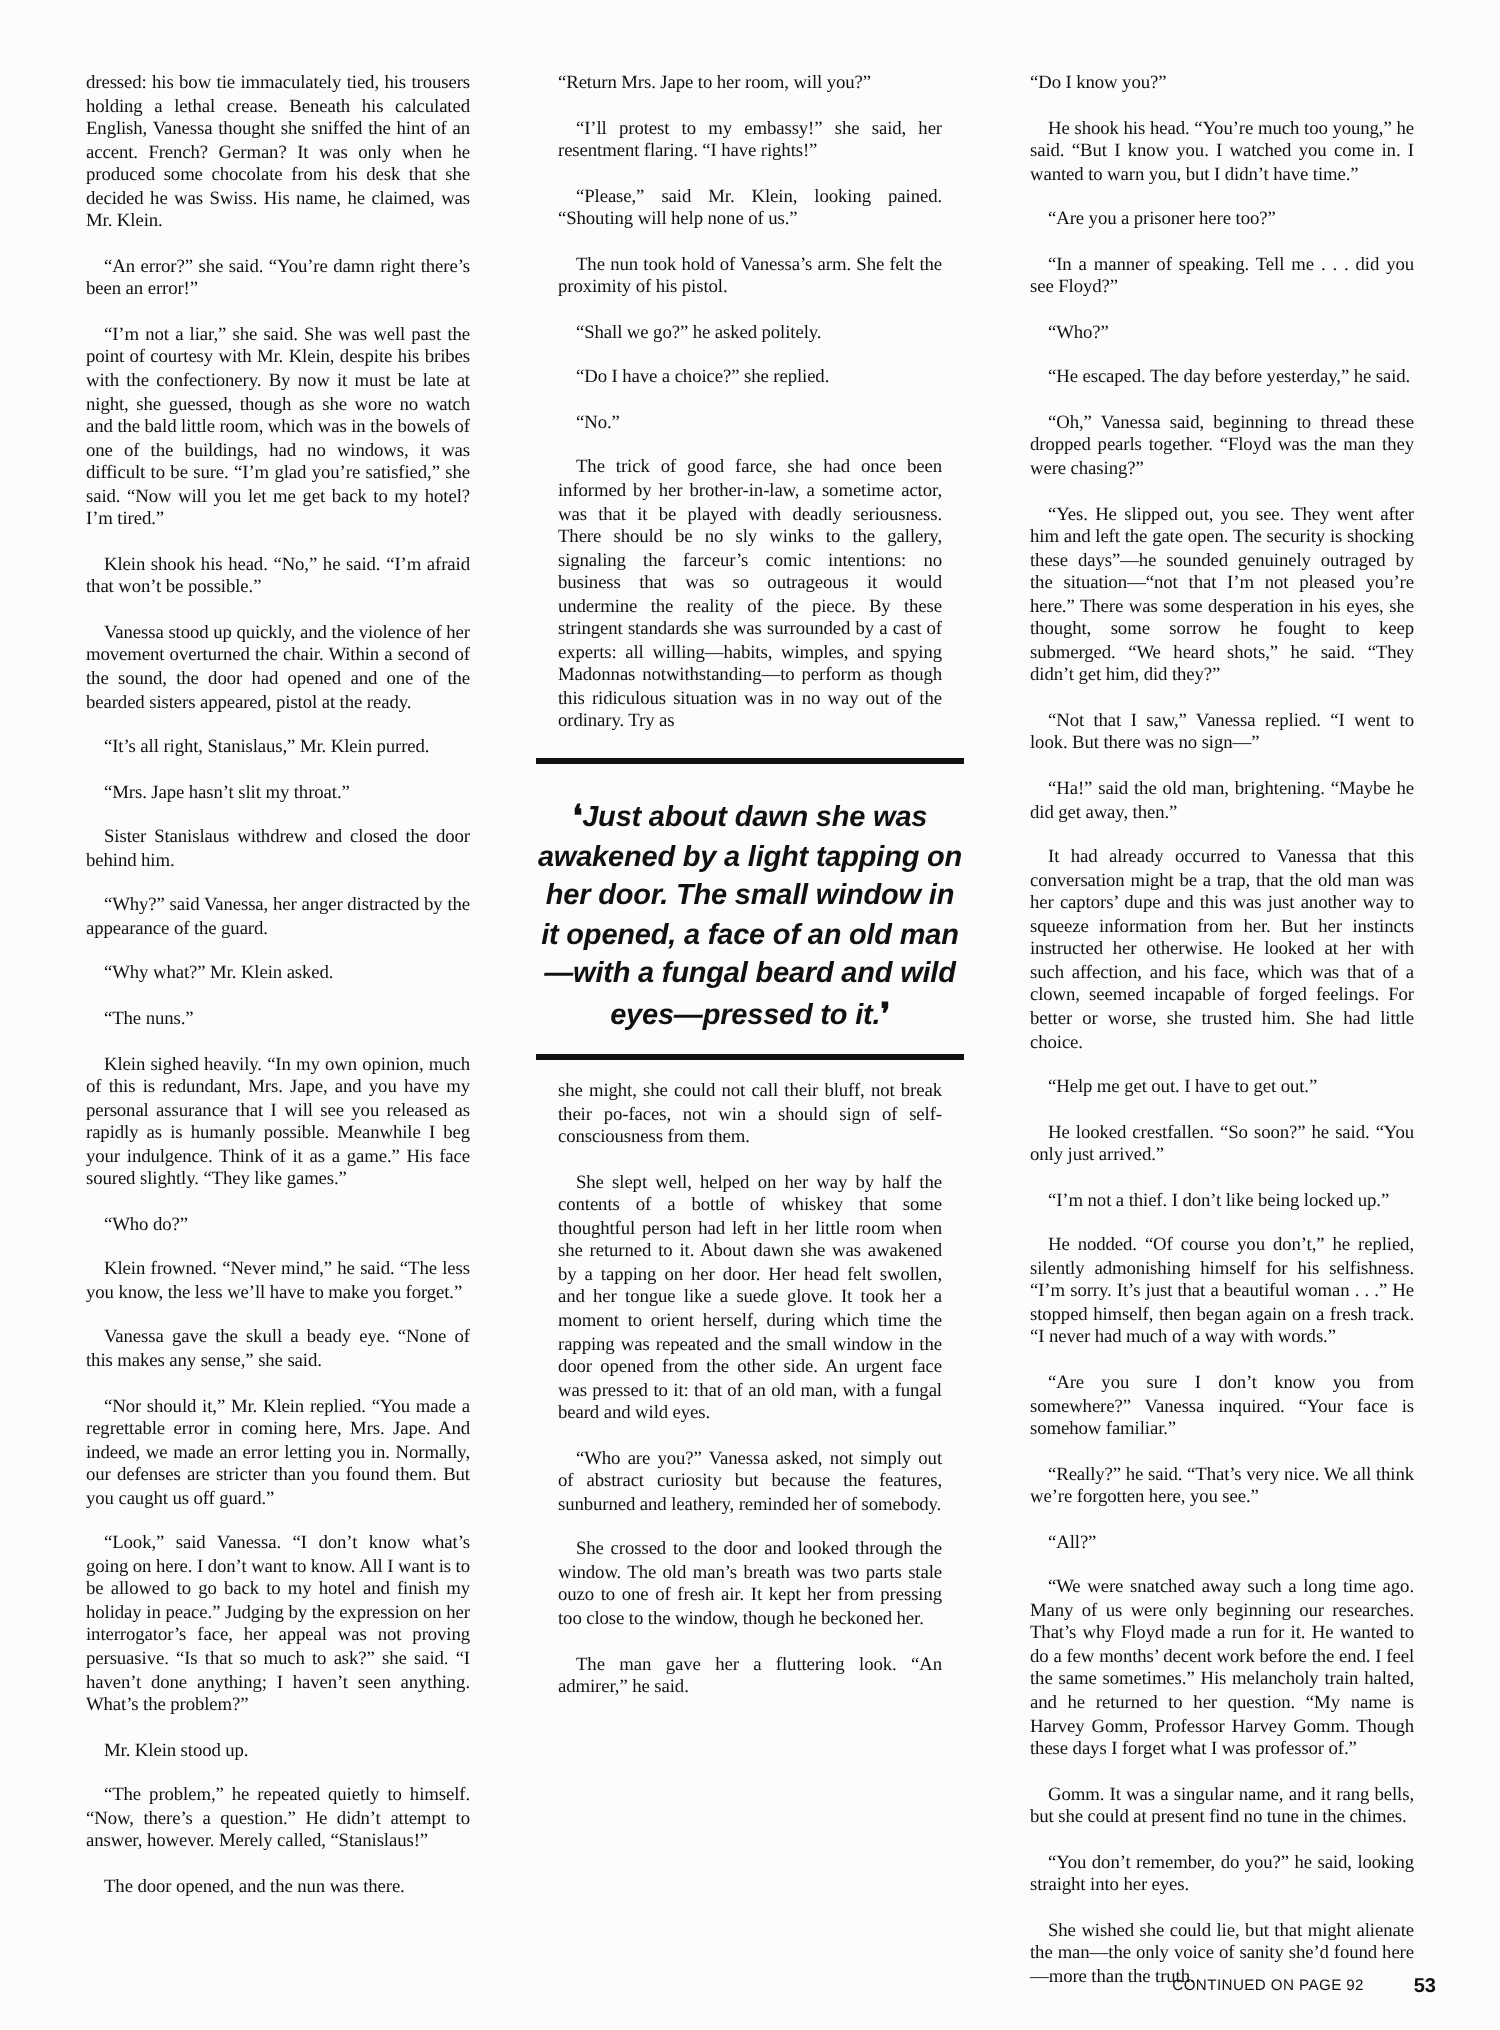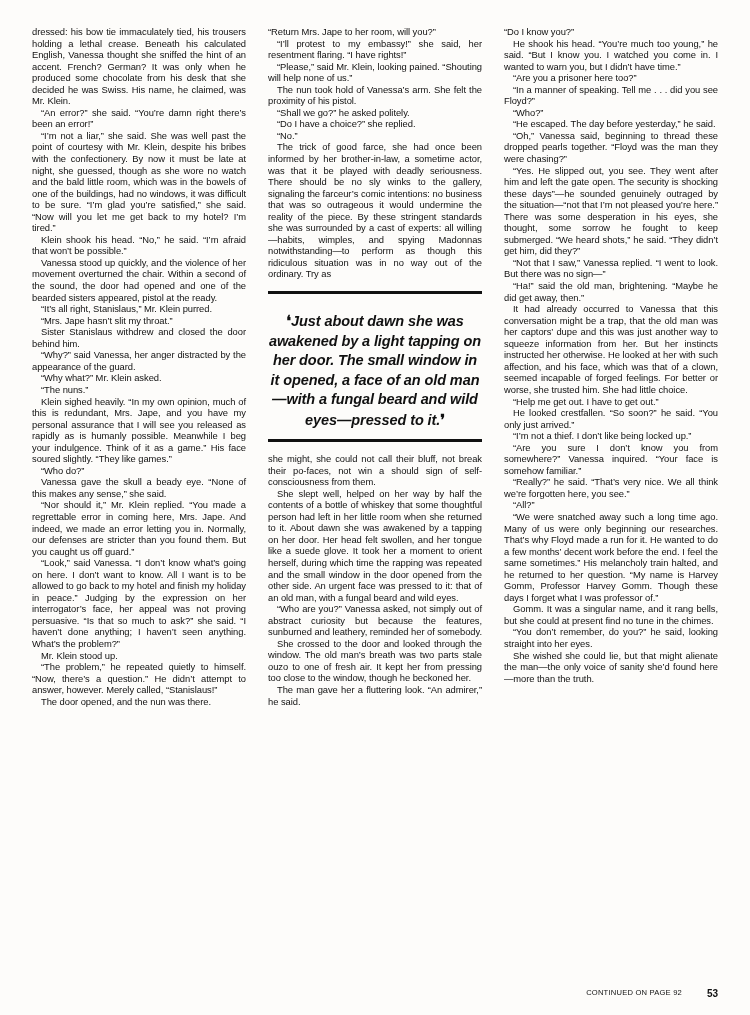--- a/index.html
+++ b/index.html
@@ -29,28 +29,29 @@
     width: 686px;
     height: 940px;
     display: flex;
     gap: 22px;
   }
   .col {
     width: 214px;
     position: relative;
   }
   .col p {
-    margin: 0;
+    margin: 11px;
     font-size: 9.4px;
     line-height: 11.55px;
     text-align: justify;
     text-indent: 9px;
     hyphens: auto;
     -webkit-hyphens: auto;
     letter-spacing: -0.05px;
+    font-family: Liberation Serif, serif;
   }
   .col p.noindent {
     text-indent: 0;
   }
   .col p.first {
     text-indent: 0;
   }
   .pull-rule {
     border: 0;
     border-top: 3px solid #111;
@@ -116,20 +117,21 @@
       <p>Klein shook his head. “No,” he said. “I’m afraid that won’t be possible.”</p>
       <p>Vanessa stood up quickly, and the violence of her movement overturned the chair. Within a second of the sound, the door had opened and one of the bearded sisters appeared, pistol at the ready.</p>
       <p>“It’s all right, Stanislaus,” Mr. Klein purred.</p>
       <p>“Mrs. Jape hasn’t slit my throat.”</p>
       <p>Sister Stanislaus withdrew and closed the door behind him.</p>
       <p>“Why?” said Vanessa, her anger distracted by the appearance of the guard.</p>
       <p>“Why what?” Mr. Klein asked.</p>
       <p>“The nuns.”</p>
       <p>Klein sighed heavily. “In my own opinion, much of this is redundant, Mrs. Jape, and you have my personal assurance that I will see you released as rapidly as is humanly possible. Meanwhile I beg your indulgence. Think of it as a game.” His face soured slightly. “They like games.”</p>
       <p>“Who do?”</p>
+      <p>Klein frowned. “Never mind,” he said. “The less you know, the less we’ll have to make you forget.”</p>
       <p>Vanessa gave the skull a beady eye. “None of this makes any sense,” she said.</p>
       <p>“Nor should it,” Mr. Klein replied. “You made a regrettable error in coming here, Mrs. Jape. And indeed, we made an error letting you in. Normally, our defenses are stricter than you found them. But you caught us off guard.”</p>
       <p>“Look,” said Vanessa. “I don’t know what’s going on here. I don’t want to know. All I want is to be allowed to go back to my hotel and finish my holiday in peace.” Judging by the expression on her interrogator’s face, her appeal was not proving persuasive. “Is that so much to ask?” she said. “I haven’t done anything; I haven’t seen anything. What’s the problem?”</p>
       <p>Mr. Klein stood up.</p>
       <p>“The problem,” he repeated quietly to himself. “Now, there’s a question.” He didn’t attempt to answer, however. Merely called, “Stanislaus!”</p>
       <p>The door opened, and the nun was there.</p>
       <p></p>
     </div>
 
     <div class="col">
@@ -163,20 +165,21 @@
       <p>“Who?”</p>
       <p>“He escaped. The day before yesterday,” he said.</p>
       <p>“Oh,” Vanessa said, beginning to thread these dropped pearls together. “Floyd was the man they were chasing?”</p>
       <p>“Yes. He slipped out, you see. They went after him and left the gate open. The security is shocking these days”—he sounded genuinely outraged by the situation—“not that I’m not pleased you’re here.” There was some desperation in his eyes, she thought, some sorrow he fought to keep submerged. “We heard shots,” he said. “They didn’t get him, did they?”</p>
       <p>“Not that I saw,” Vanessa replied. “I went to look. But there was no sign—”</p>
       <p>“Ha!” said the old man, brightening. “Maybe he did get away, then.”</p>
       <p>It had already occurred to Vanessa that this conversation might be a trap, that the old man was her captors’ dupe and this was just another way to squeeze information from her. But her instincts instructed her otherwise. He looked at her with such affection, and his face, which was that of a clown, seemed incapable of forged feelings. For better or worse, she trusted him. She had little choice.</p>
       <p>“Help me get out. I have to get out.”</p>
       <p>He looked crestfallen. “So soon?” he said. “You only just arrived.”</p>
       <p>“I’m not a thief. I don’t like being locked up.”</p>
+      <p>He nodded. “Of course you don’t,” he replied, silently admonishing himself for his selfishness. “I’m sorry. It’s just that a beautiful woman . . .” He stopped himself, then began again on a fresh track. “I never had much of a way with words.”</p>
       <p>“Are you sure I don’t know you from somewhere?” Vanessa inquired. “Your face is somehow familiar.”</p>
       <p>“Really?” he said. “That’s very nice. We all think we’re forgotten here, you see.”</p>
       <p>“All?”</p>
       <p>“We were snatched away such a long time ago. Many of us were only beginning our researches. That’s why Floyd made a run for it. He wanted to do a few months’ decent work before the end. I feel the same sometimes.” His melancholy train halted, and he returned to her question. “My name is Harvey Gomm, Professor Harvey Gomm. Though these days I forget what I was professor of.”</p>
       <p>Gomm. It was a singular name, and it rang bells, but she could at present find no tune in the chimes.</p>
       <p>“You don’t remember, do you?” he said, looking straight into her eyes.</p>
       <p>She wished she could lie, but that might alienate the man—the only voice of sanity she’d found here—more than the truth.</p>
       <p></p>
     </div>
 

